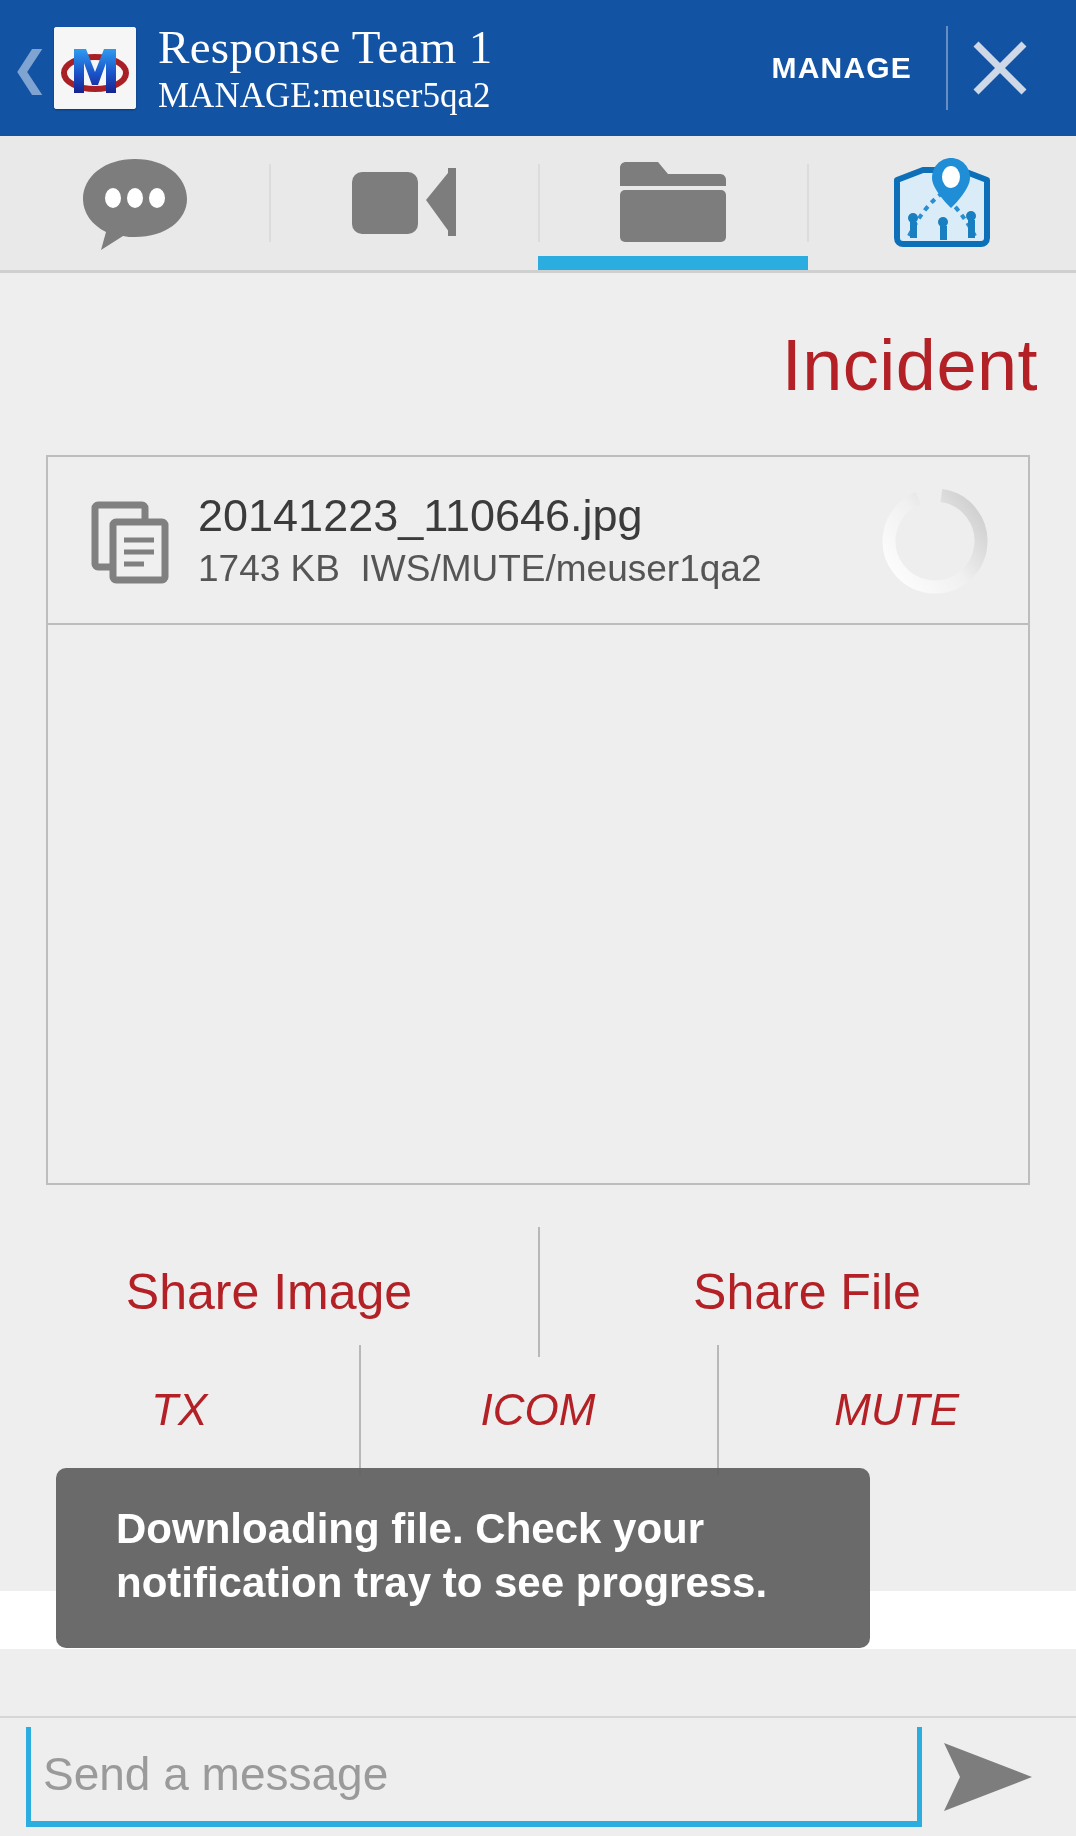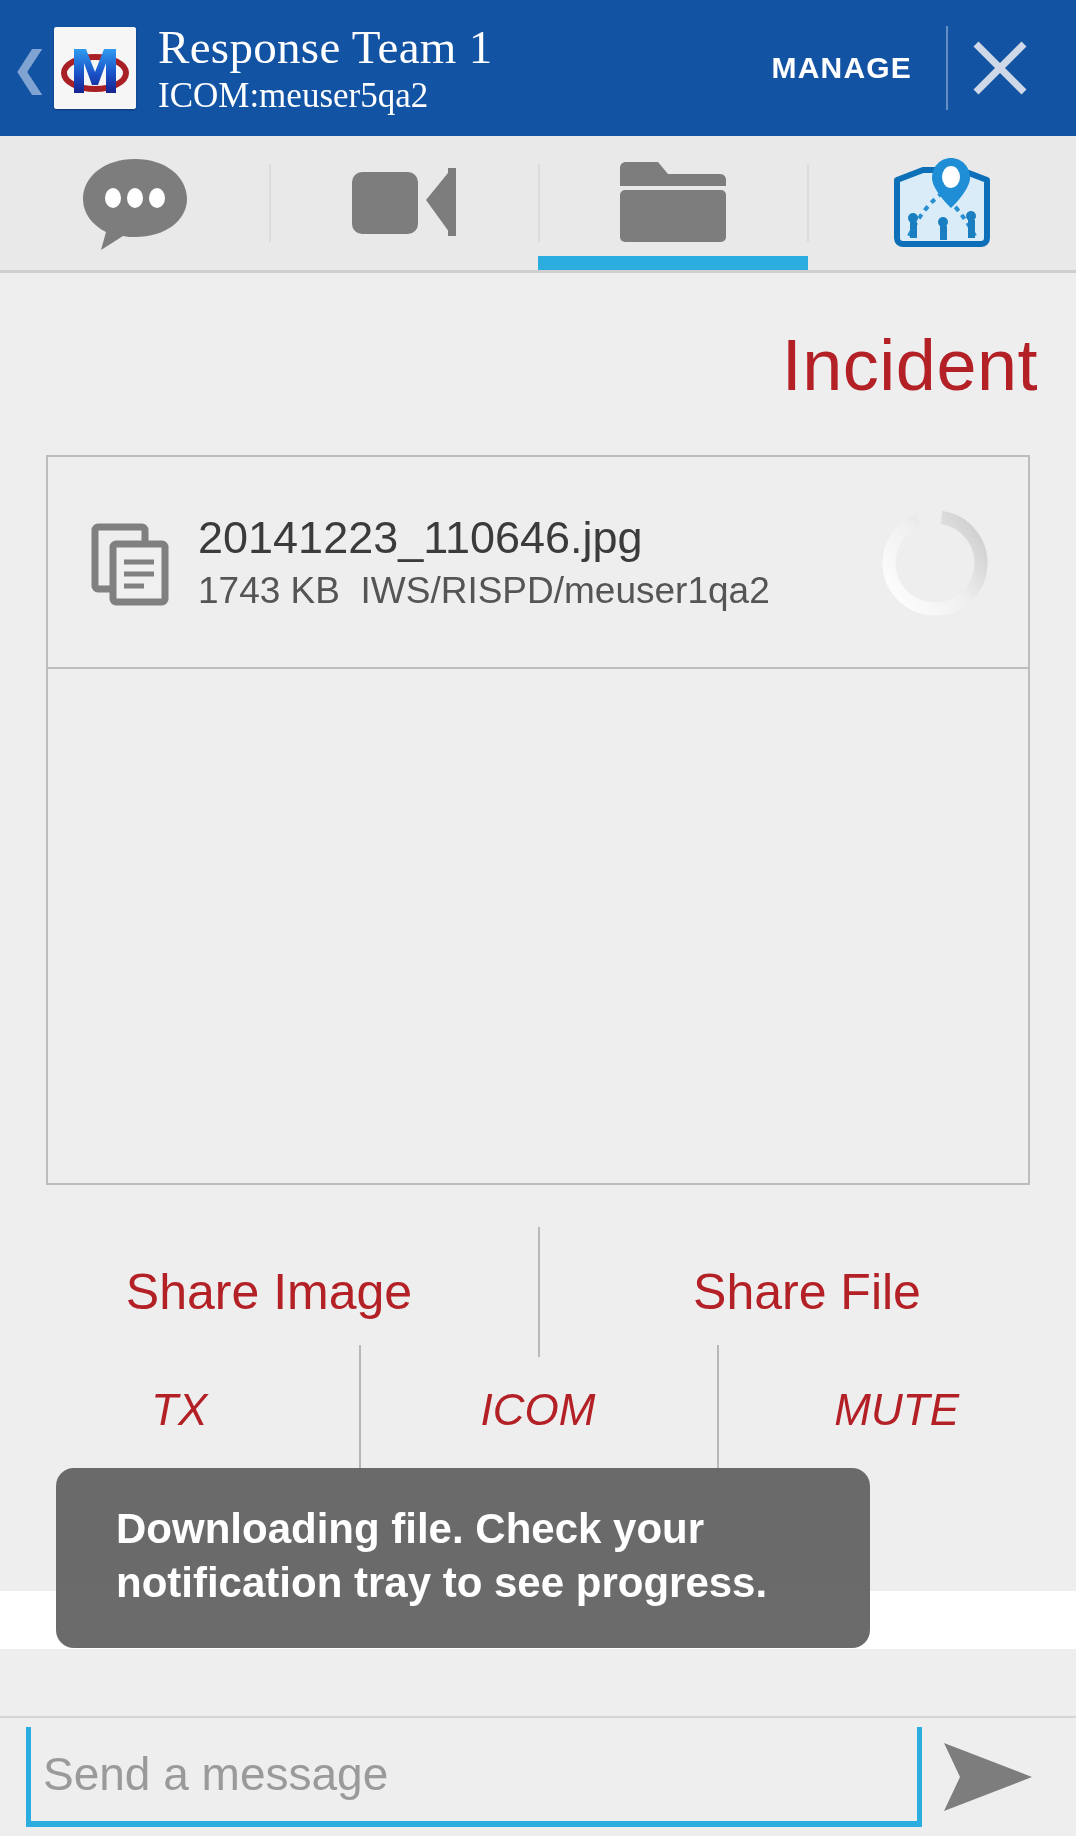--- a/index.html
+++ b/index.html
@@ -164,21 +164,21 @@
     height: 730px;
     display: flex;
     flex-direction: column;
     flex: none;
   }
   .file-row {
     display: flex;
     align-items: center;
     padding: 30px 26px 28px 40px;
     border-bottom: 2px solid #bdbdbd;
-    height: 212px;
+    height: 168px;
   }
   .file-icon {
     width: 86px;
     height: 86px;
     flex: none;
     margin-right: 24px;
     display: flex;
     align-items: center;
     justify-content: center;
   }
@@ -256,21 +256,21 @@
     background: #ffffff;
   }
 
   
   .toast {
     position: absolute;
     left: 56px;
     right: 206px;
     top: 1468px;
     background: rgba(94,94,94,0.92);
-    border-radius: 18px;
+    border-radius: 10px;
     padding: 34px 52px 38px 60px;
     color: #ffffff;
     font-size: 42px;
     line-height: 54px;
     font-weight: bold;
     z-index: 30;
   }
 
   
   .msgbar {
@@ -332,21 +332,21 @@
           </linearGradient>
         </defs>
         <rect x="0" y="0" width="82" height="82" fill="#f6f6f6"></rect>
         <ellipse cx="41" cy="46" rx="31" ry="16" fill="none" stroke="#a81f25" stroke-width="6"></ellipse>
         <path d="M20 66 L20 22 L32 22 L41 45 L50 22 L62 22 L62 66 L52 66 L52 36 L44 58 L38 58 L30 36 L30 66 Z" fill="url(#mgrad)"></path>
       </svg>
     </div>
 
     <div class="header-titles">
       <div class="header-title">Response Team 1</div>
-      <div class="header-subtitle">ICOM:meuser5qa2</div>
+      <div class="header-subtitle">MANAGE:meuser5qa2</div>
     </div>
 
     <div class="manage-button">MANAGE</div>
     <div class="header-divider"></div>
     <div class="close-button">
       <svg viewBox="0 0 62 62" xmlns="http://www.w3.org/2000/svg">
         <line x1="7" y1="7" x2="55" y2="55" stroke="#cfd8e6" stroke-width="7" stroke-linecap="butt"></line>
         <line x1="55" y1="7" x2="7" y2="55" stroke="#cfd8e6" stroke-width="7" stroke-linecap="butt"></line>
       </svg>
     </div>
@@ -407,21 +407,21 @@
             <rect x="7" y="7" width="50" height="62" rx="3" fill="none" stroke="#808080" stroke-width="7"></rect>
             <rect x="25" y="24" width="52" height="58" rx="3" fill="#f0f0f0" stroke="#808080" stroke-width="7"></rect>
             <line x1="36" y1="42" x2="66" y2="42" stroke="#808080" stroke-width="5"></line>
             <line x1="36" y1="54" x2="66" y2="54" stroke="#808080" stroke-width="5"></line>
             <line x1="36" y1="66" x2="56" y2="66" stroke="#808080" stroke-width="5"></line>
           </svg>
         </div>
         <div class="file-info">
           <div class="file-name">20141223_110646.jpg</div>
           <div class="file-meta">
-            <span>1743 KB</span>&nbsp;&nbsp;<span>IWS/RISPD/meuser1qa2</span>
+            <span>1743 KB</span>&nbsp;&nbsp;<span>IWS/MUTE/meuser1qa2</span>
           </div>
         </div>
         <div class="file-spinner">
           <svg width="118" height="118" viewBox="0 0 118 118" xmlns="http://www.w3.org/2000/svg">
             <defs>
               <linearGradient id="spin" x1="0" y1="0" x2="1" y2="1">
                 <stop offset="0%" stop-color="#ffffff"></stop>
                 <stop offset="50%" stop-color="#f0f0f0"></stop>
                 <stop offset="100%" stop-color="#c9c9c9"></stop>
               </linearGradient>

